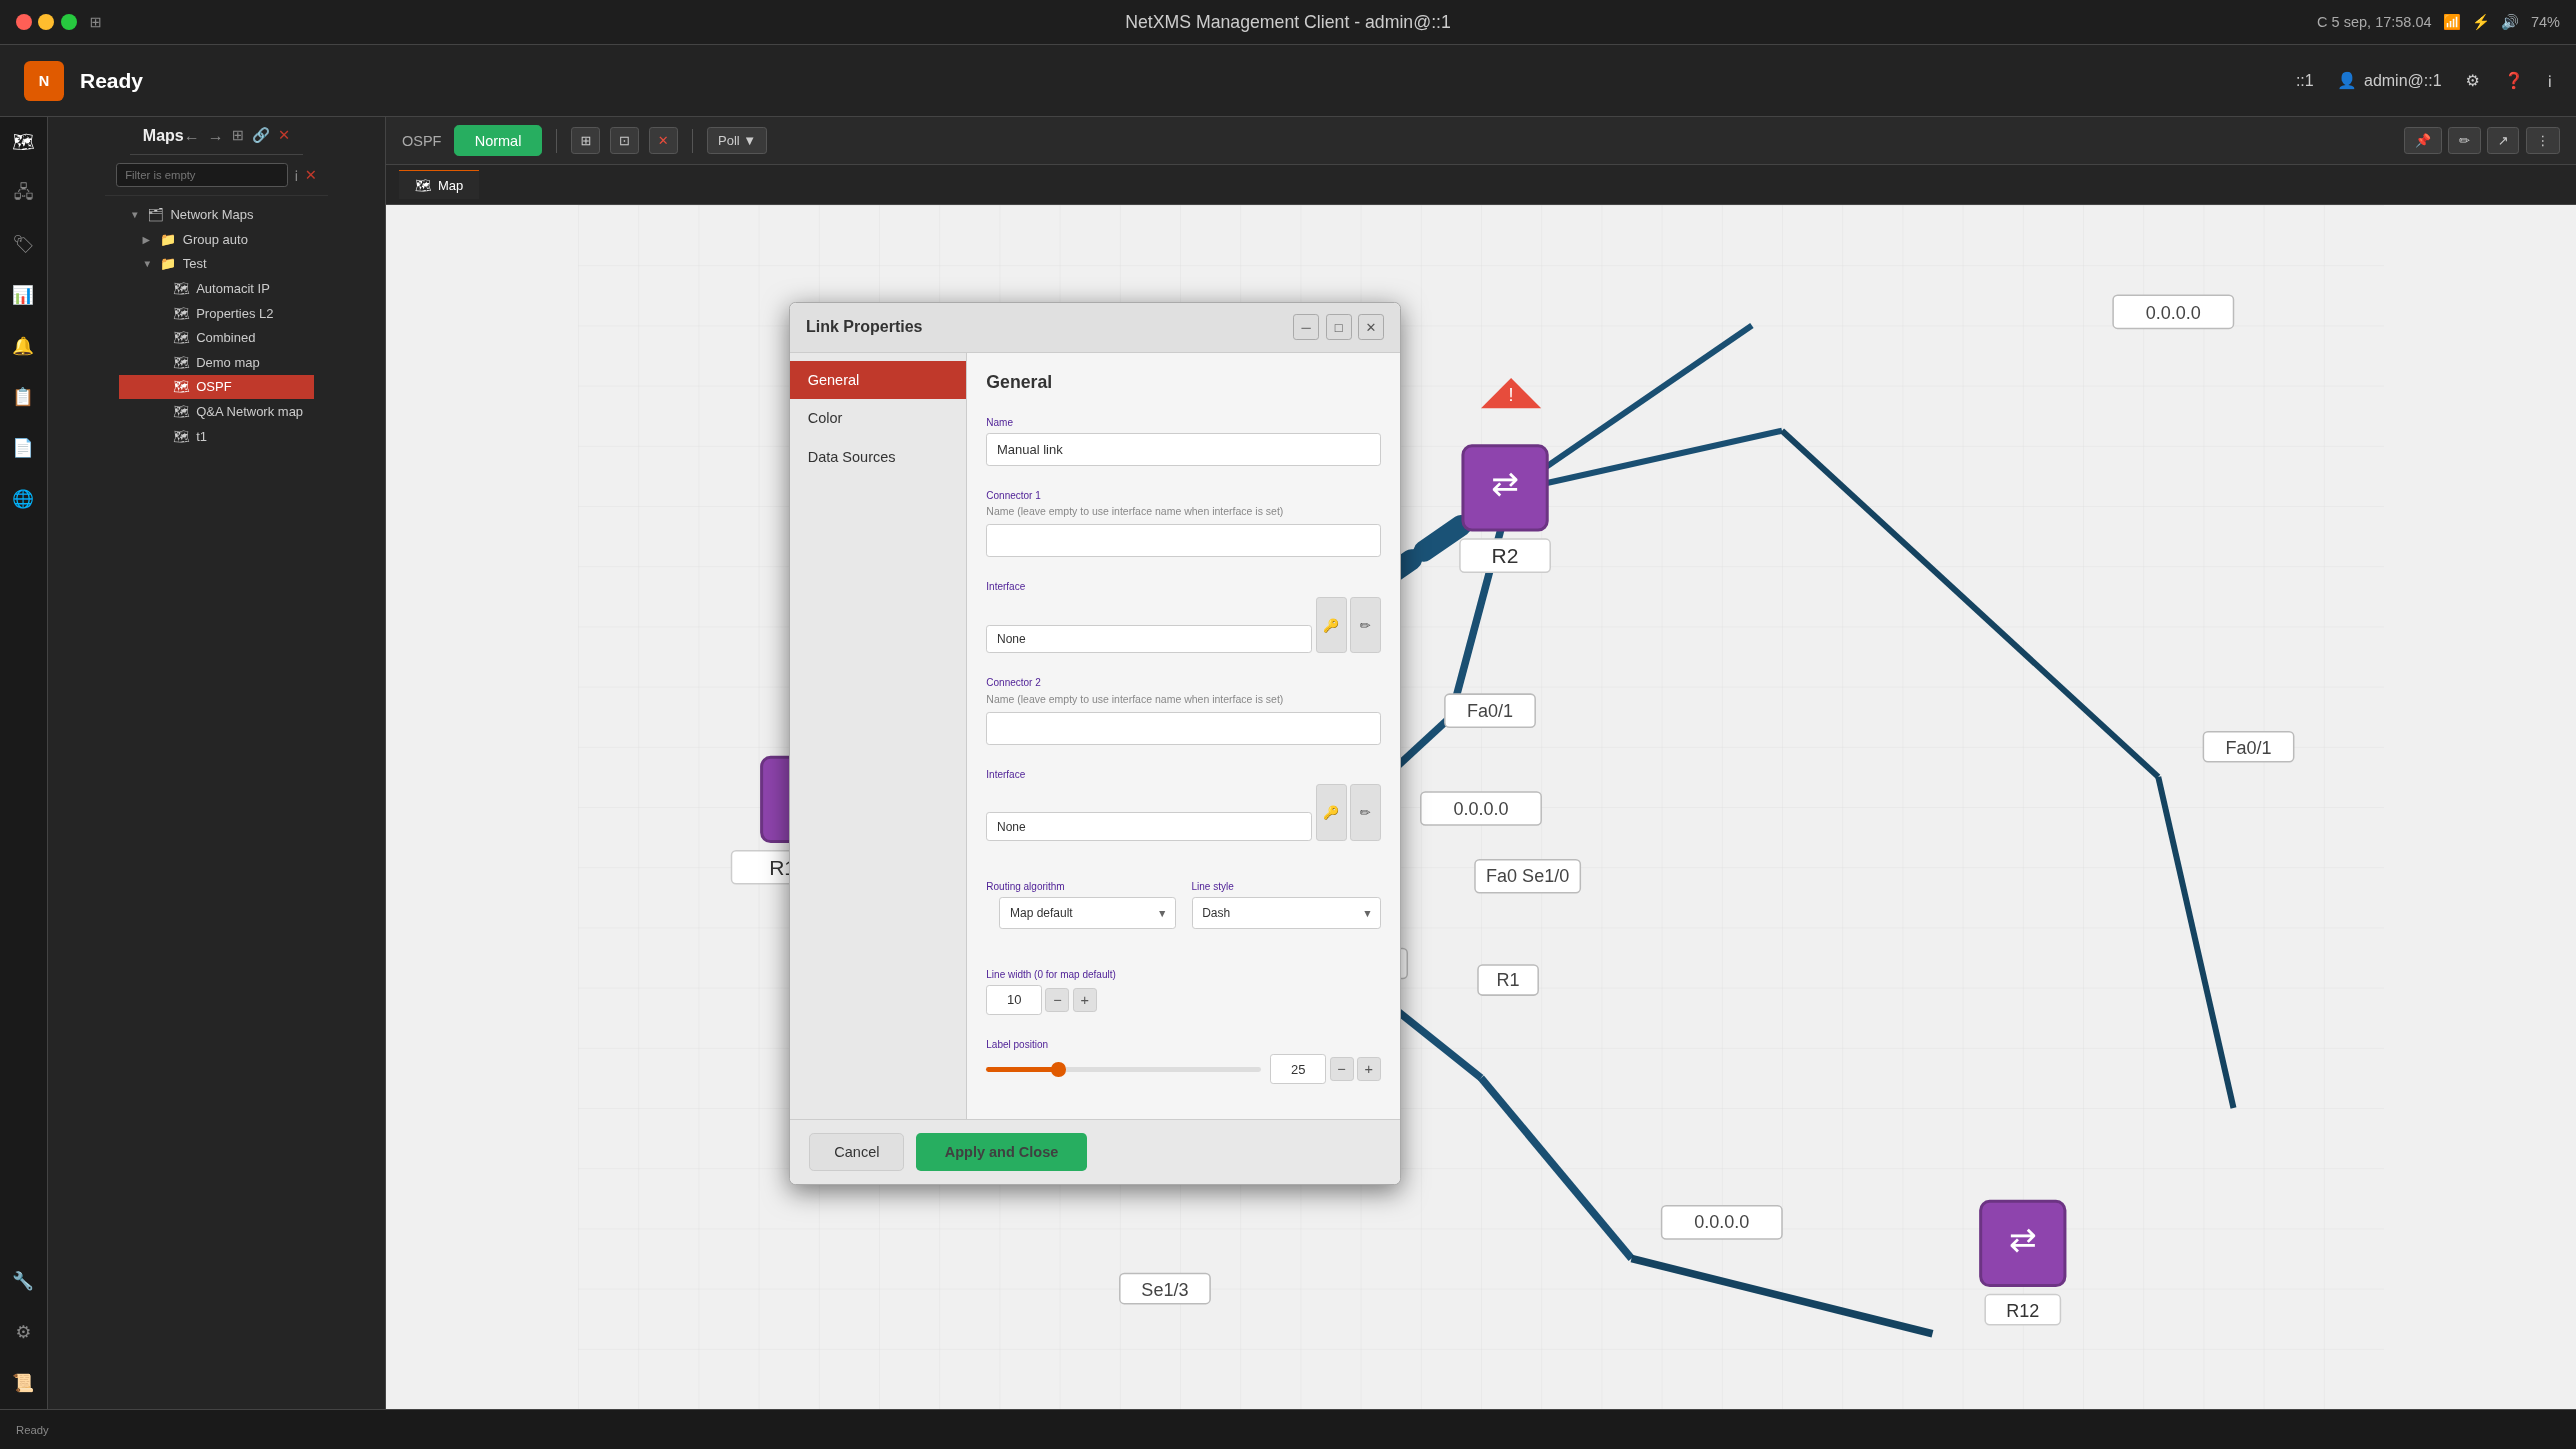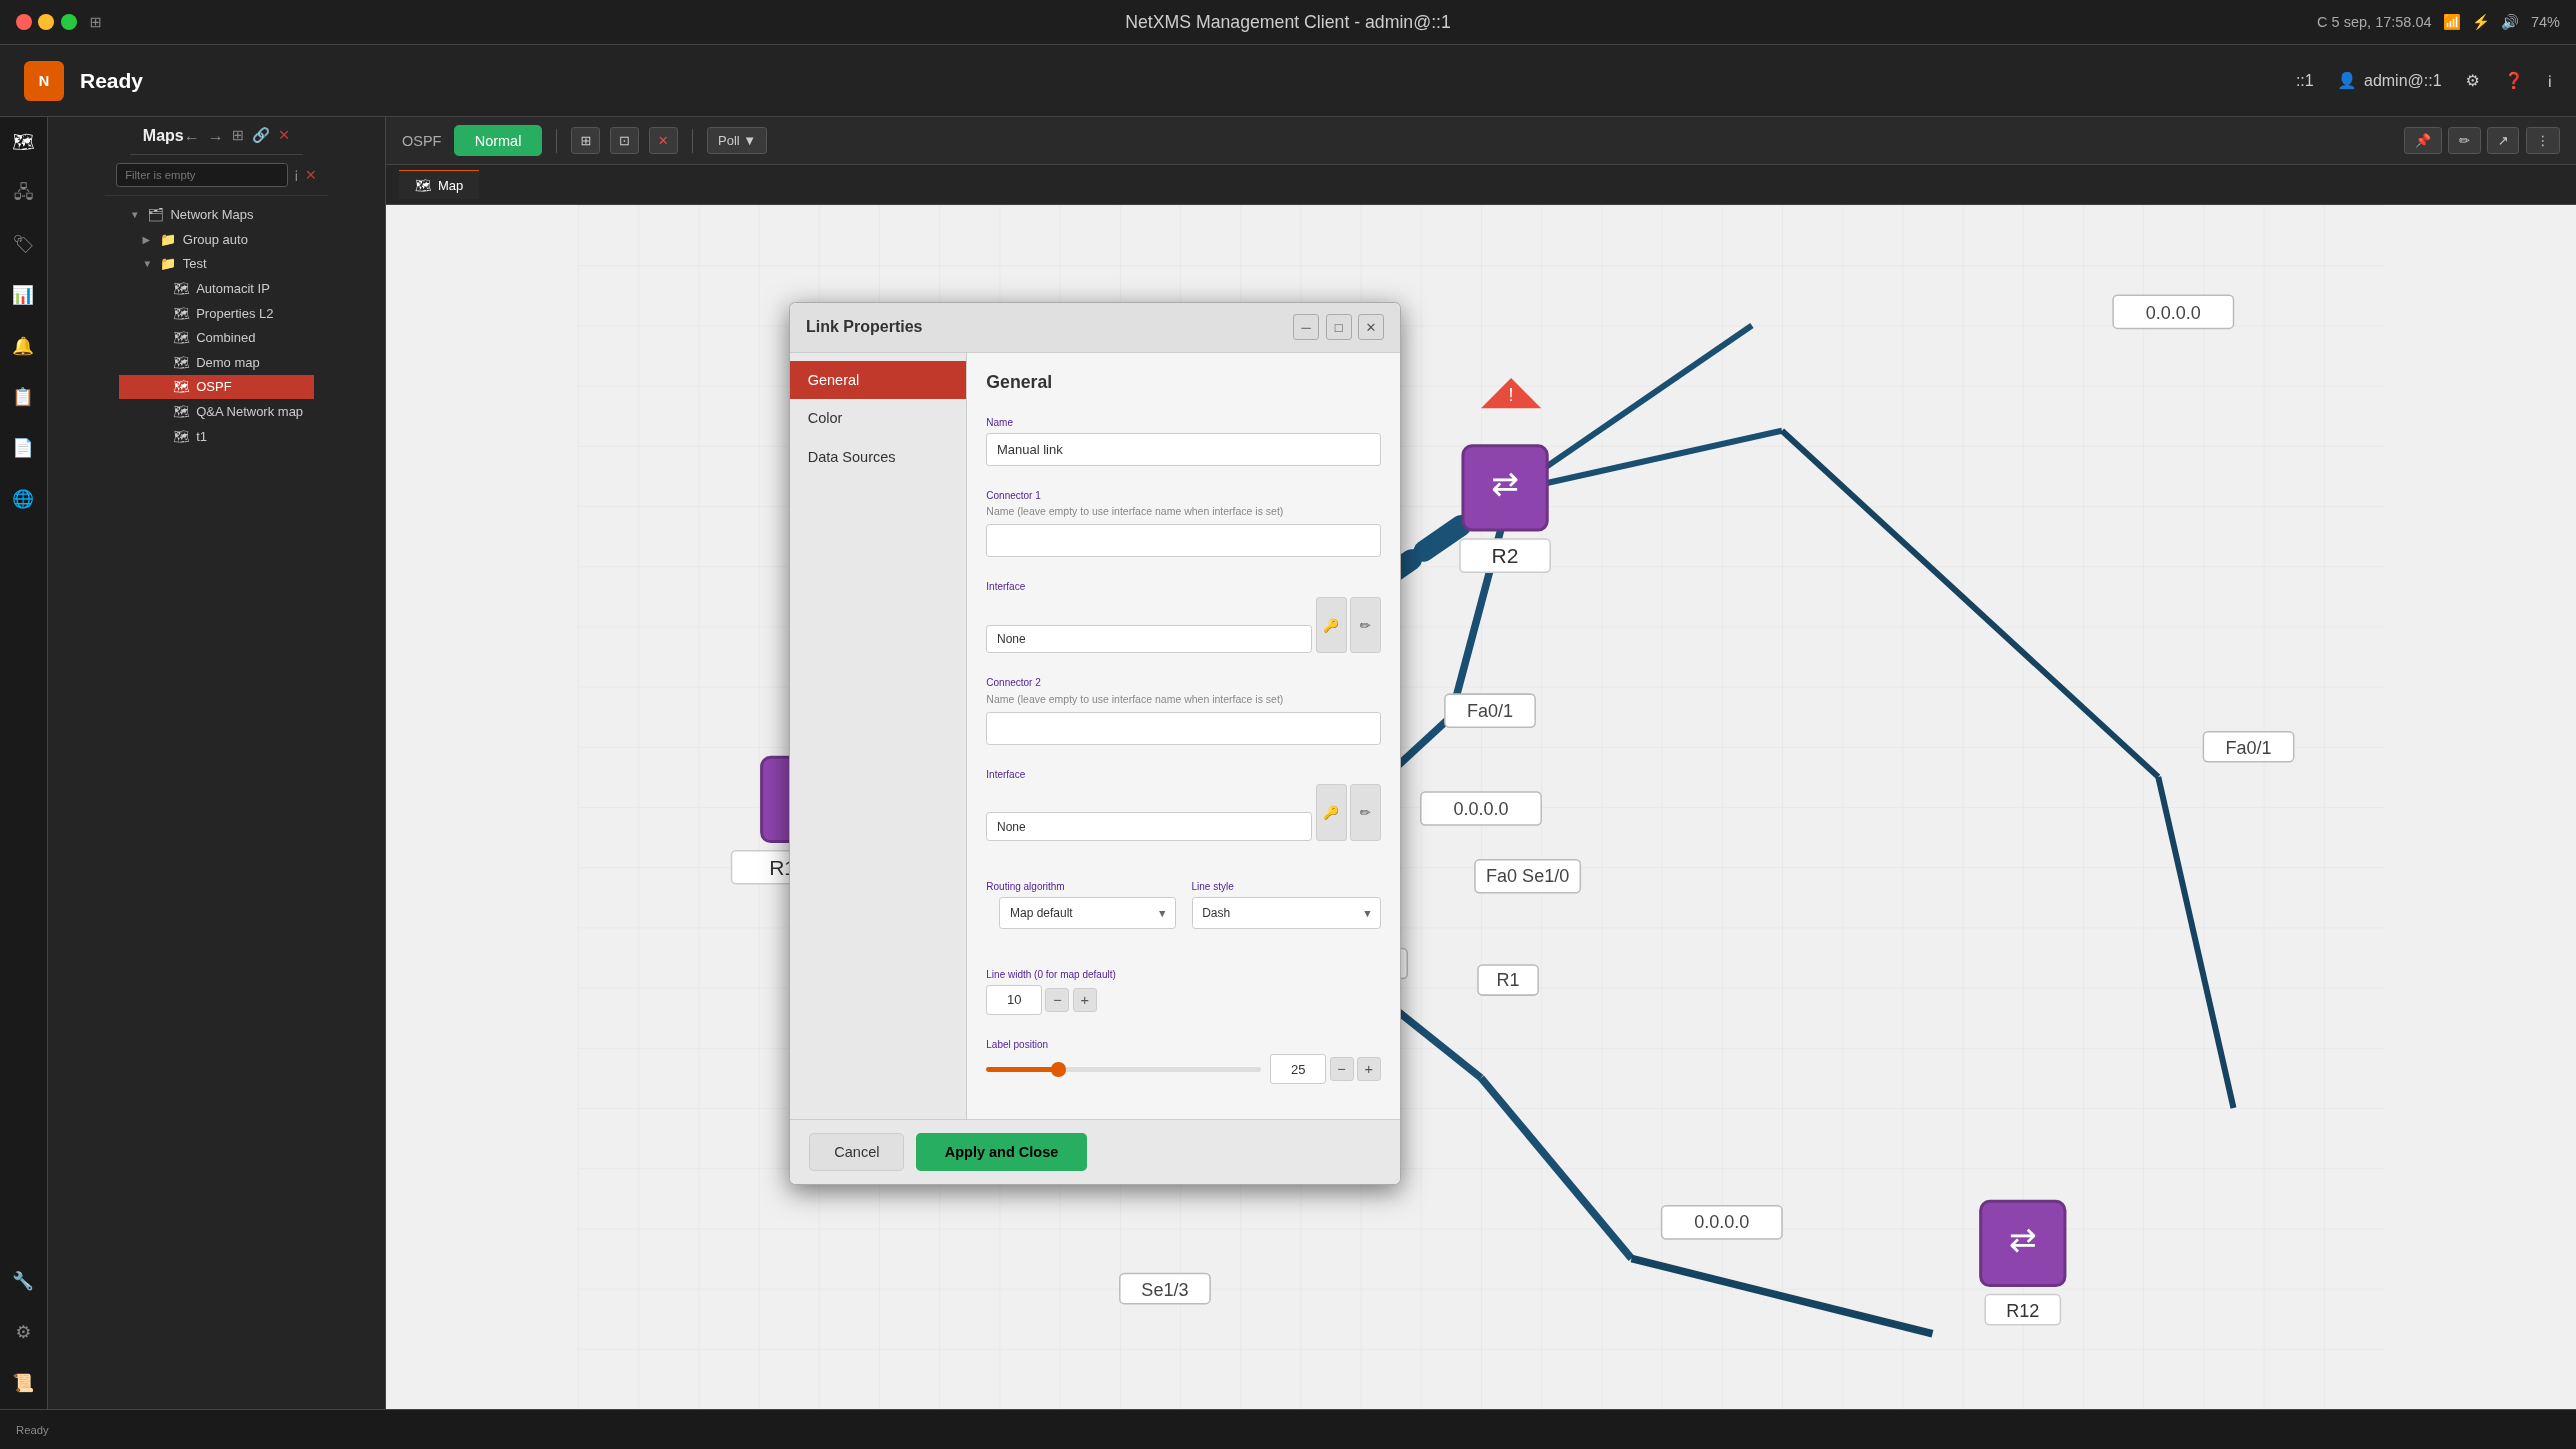--- a/index.html
+++ b/index.html
@@ -88,21 +88,21 @@
 
     .slider-row { display: flex; align-items: center; gap: 9.7px; }
     .slider { flex: 1; height: 4.8px; -webkit-appearance: none; appearance: none; background: linear-gradient(to right, #e05a00 25%, #ddd 25%); border-radius: 2.4px; outline: none; cursor: pointer; }
     .slider::-webkit-slider-thumb { -webkit-appearance: none; width: 14.5px; height: 14.5px; border-radius: 50%; background: #e05a00; cursor: pointer; }
     .spinner-input { display: flex; align-items: center; gap: 3.2px; }
     .spinner-val { background: white; border: 0.8px solid #ccc; border-radius: 3.2px; padding: 6.4px 9.7px; font-size: 13px; color: #333; width: 56px; text-align: center; }
     .spinner-btn { width: 24px; height: 24px; background: #e0e0e0; border: 0.8px solid #ccc; border-radius: 3.2px; display: flex; align-items: center; justify-content: center; cursor: pointer; font-size: 14.5px; color: #555; }
 
     #dialog-footer { display: flex; justify-content: flex-start; gap: 11.3px; padding: 13px 19.3px; border-top: 0.8px solid #ccc; background: #e8e8e8; border-radius: 0 0 6.4px 6.4px; }
     .btn-cancel { background: #e0e0e0; border: 0.8px solid #ccc; border-radius: 4.8px; padding: 9.7px 24px; font-size: 14.5px; cursor: pointer; color: #333; }
-    .btn-apply { background: #27ae60; border: none; border-radius: 4.8px; padding: 9.7px 29px; font-size: 14.5px; cursor: pointer; color: #000000; font-weight: 600; }
+    .btn-apply { background: #27ae60; border: none; border-radius: 4.8px; padding: 9.7px 29px; font-size: 14.5px; cursor: pointer; color: #404040; font-weight: 600; }
 
     
     #statusbar { height: 40px; background: #1a1a1a; display: flex; align-items: center; padding: 0 16px; border-top: 0.8px solid #444; font-size: 11.3px; color: #888; gap: 16px; }
 
     
     #map-svg { width: 100%; height: 100%; }
   </style>
 </head>
 <body>
 

